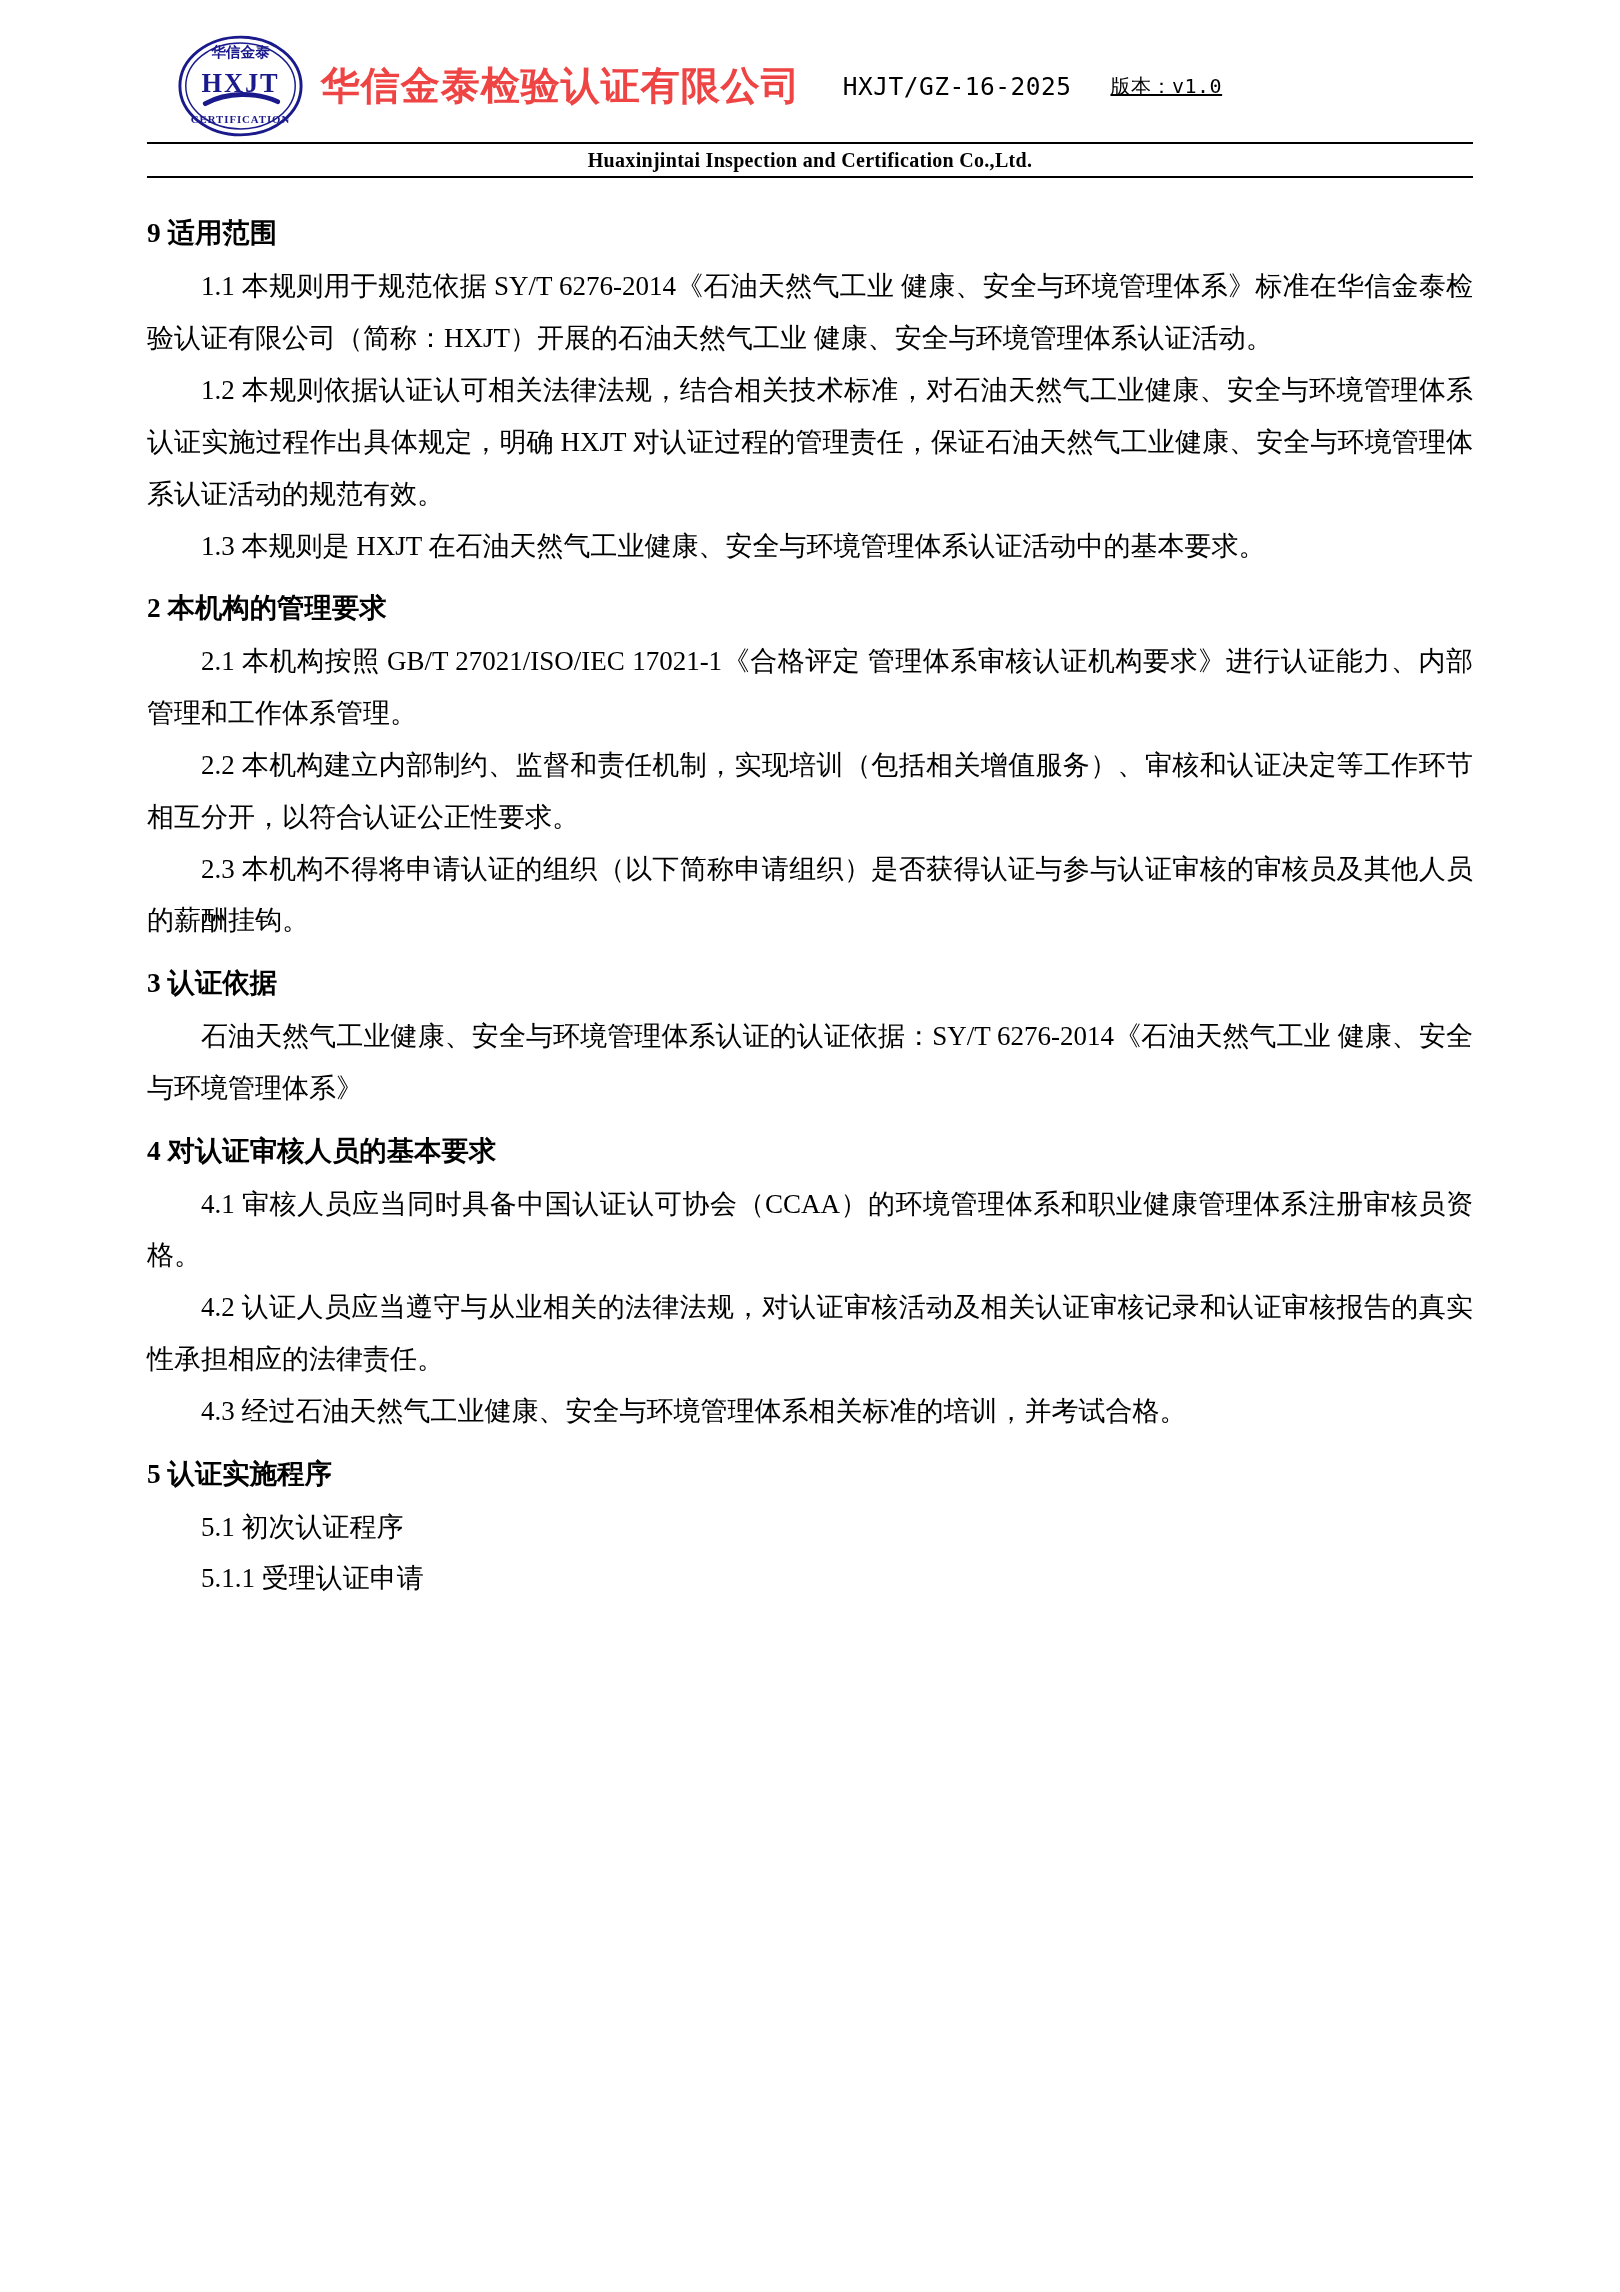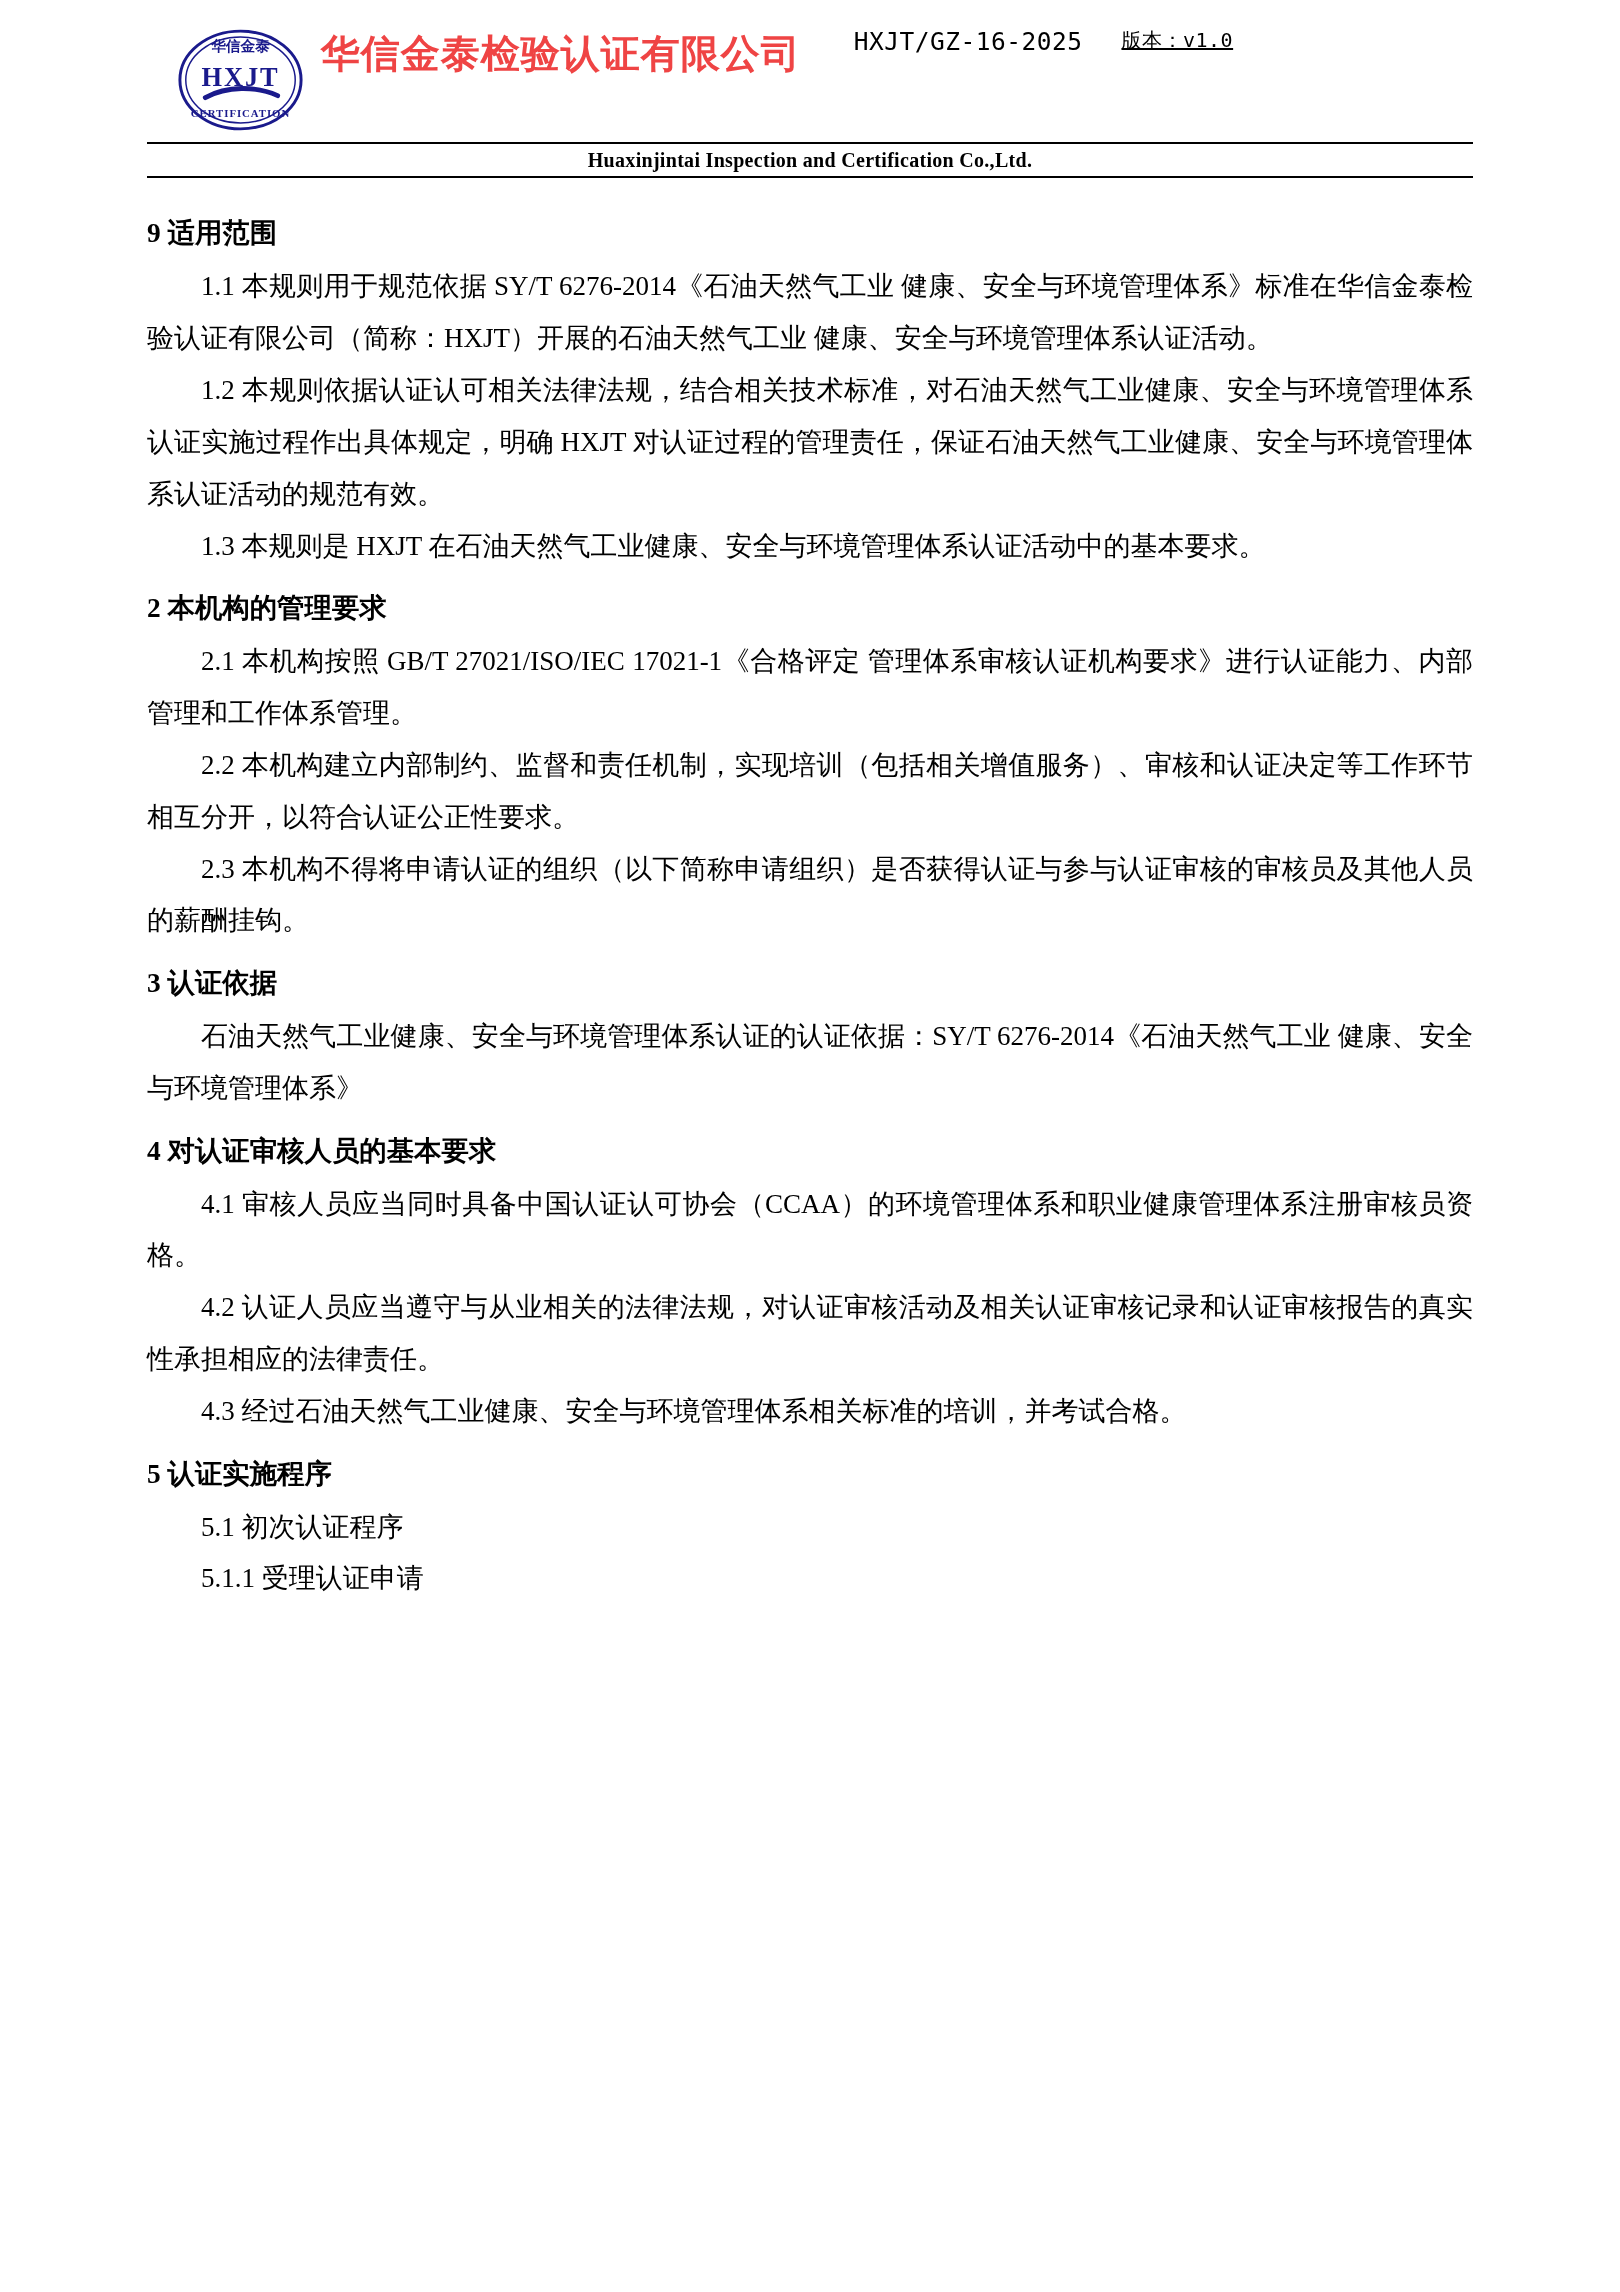--- a/index.html
+++ b/index.html
@@ -25,21 +25,21 @@
   }
 
   
   .header {
     position: relative;
     margin: 27.4px 147px 0 147px;
     height: 147px;
   }
   .header-row {
     display: flex;
-    align-items: flex-start;
+    align-items: center;
     height: 118px;
   }
   .logo {
     width: 129px;
     height: 106px;
     position: relative;
     flex: 0 0 auto;
     margin-left: 29px;
   }
   .logo svg { display: block; }
@@ -49,21 +49,21 @@
     font-weight: bold;
     font-size: 39px;
     letter-spacing: 1px;
     margin-left: 15.7px;
     white-space: nowrap;
     color: #ef4444;
   }
   .doc-code {
     font-family: "DejaVu Sans Mono", "Liberation Mono", monospace;
     font-size: 24.5px;
-    margin-left: 53px;
+    margin-left: 42px;
     white-space: nowrap;
     letter-spacing: 0.5px;
   }
   .doc-version {
     font-family: "DejaVu Sans Mono", "Liberation Mono", monospace;
     font-size: 20px;
     margin-left: 39px;
     white-space: nowrap;
     letter-spacing: 0.5px;
     text-decoration: underline;

